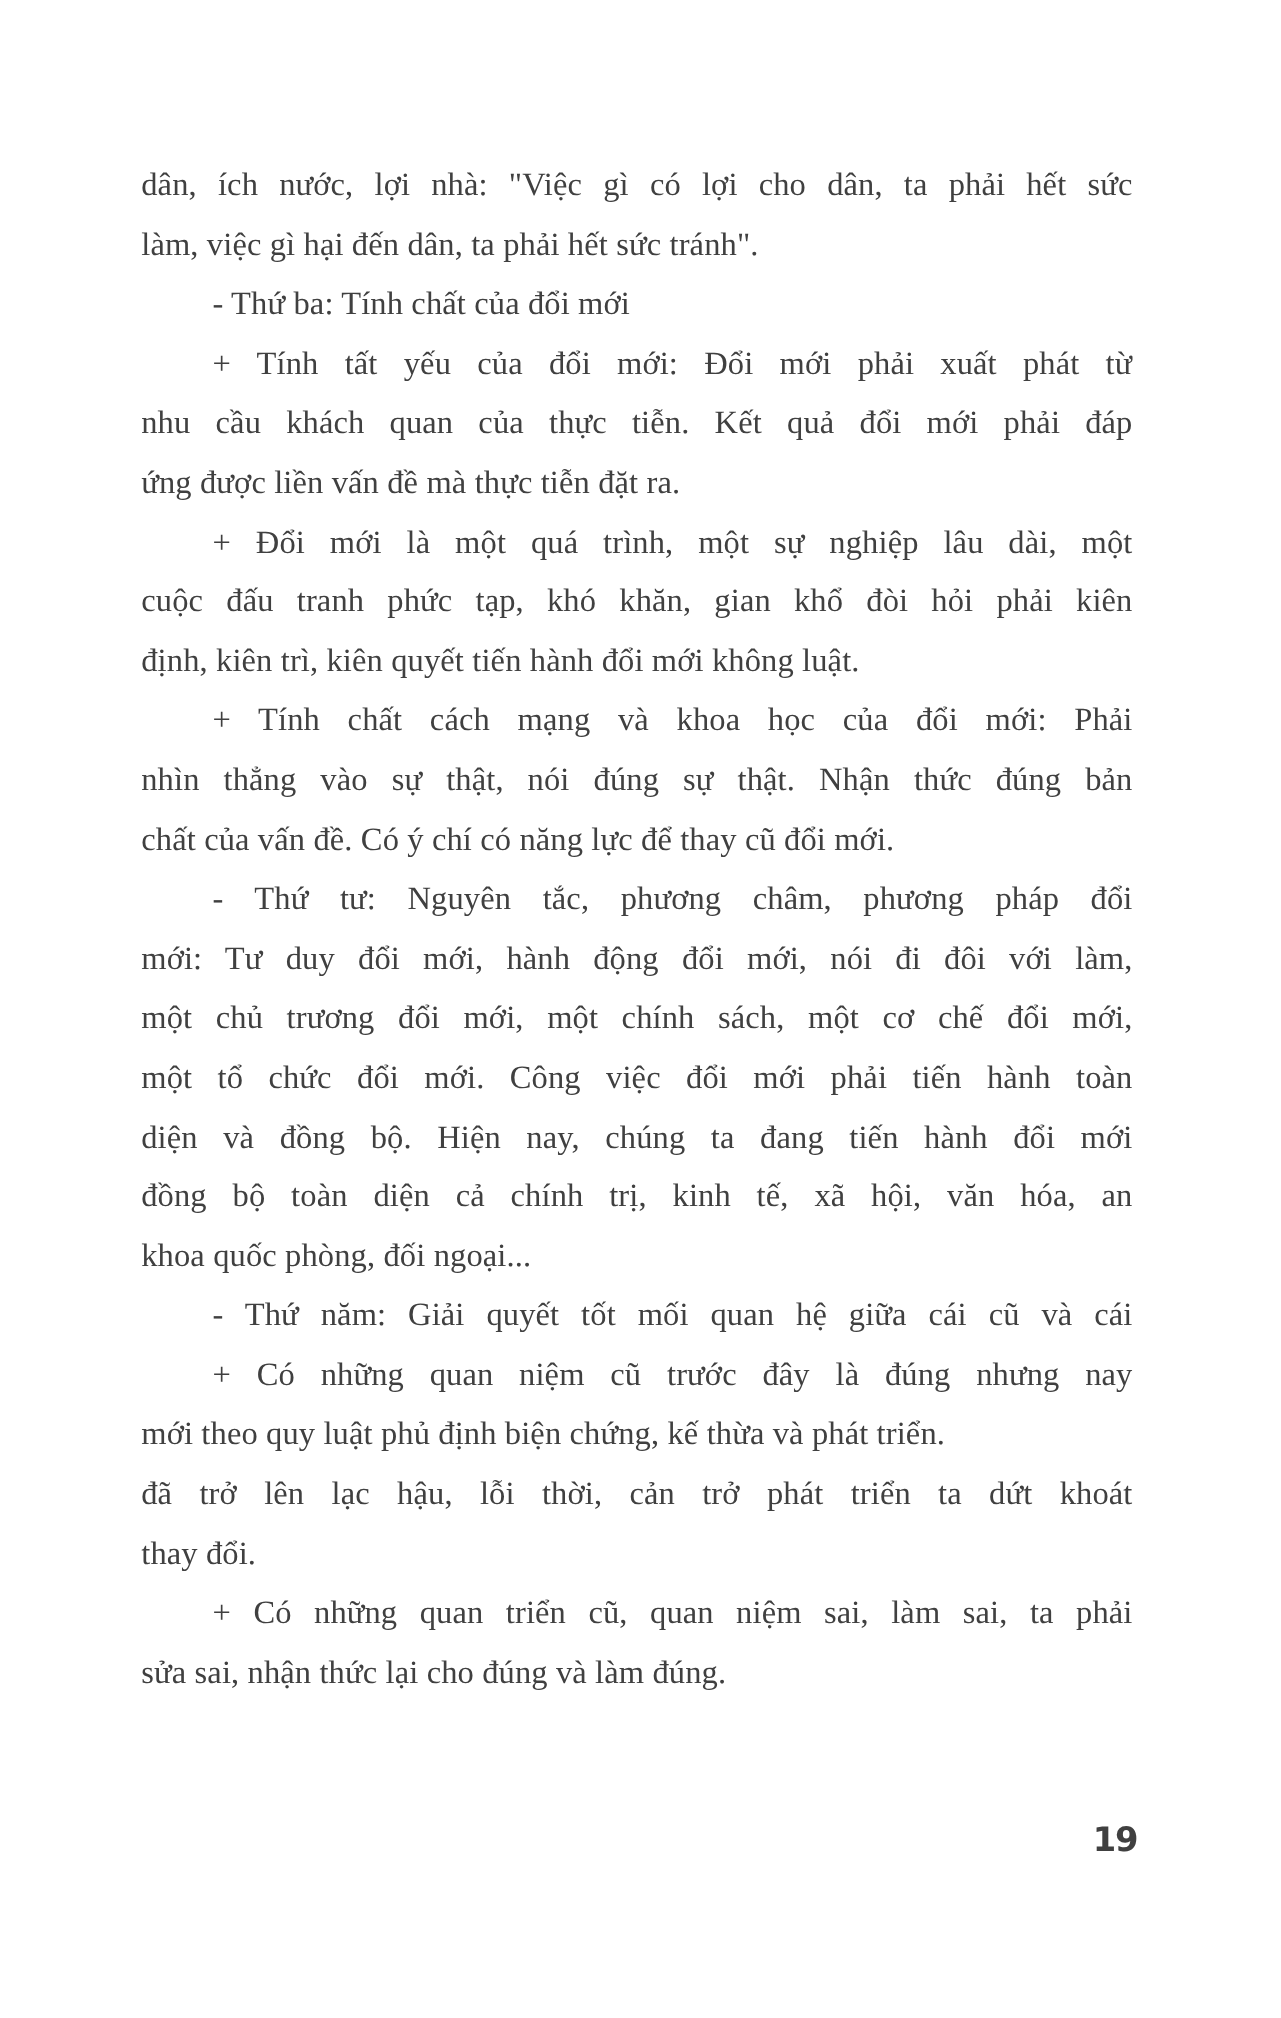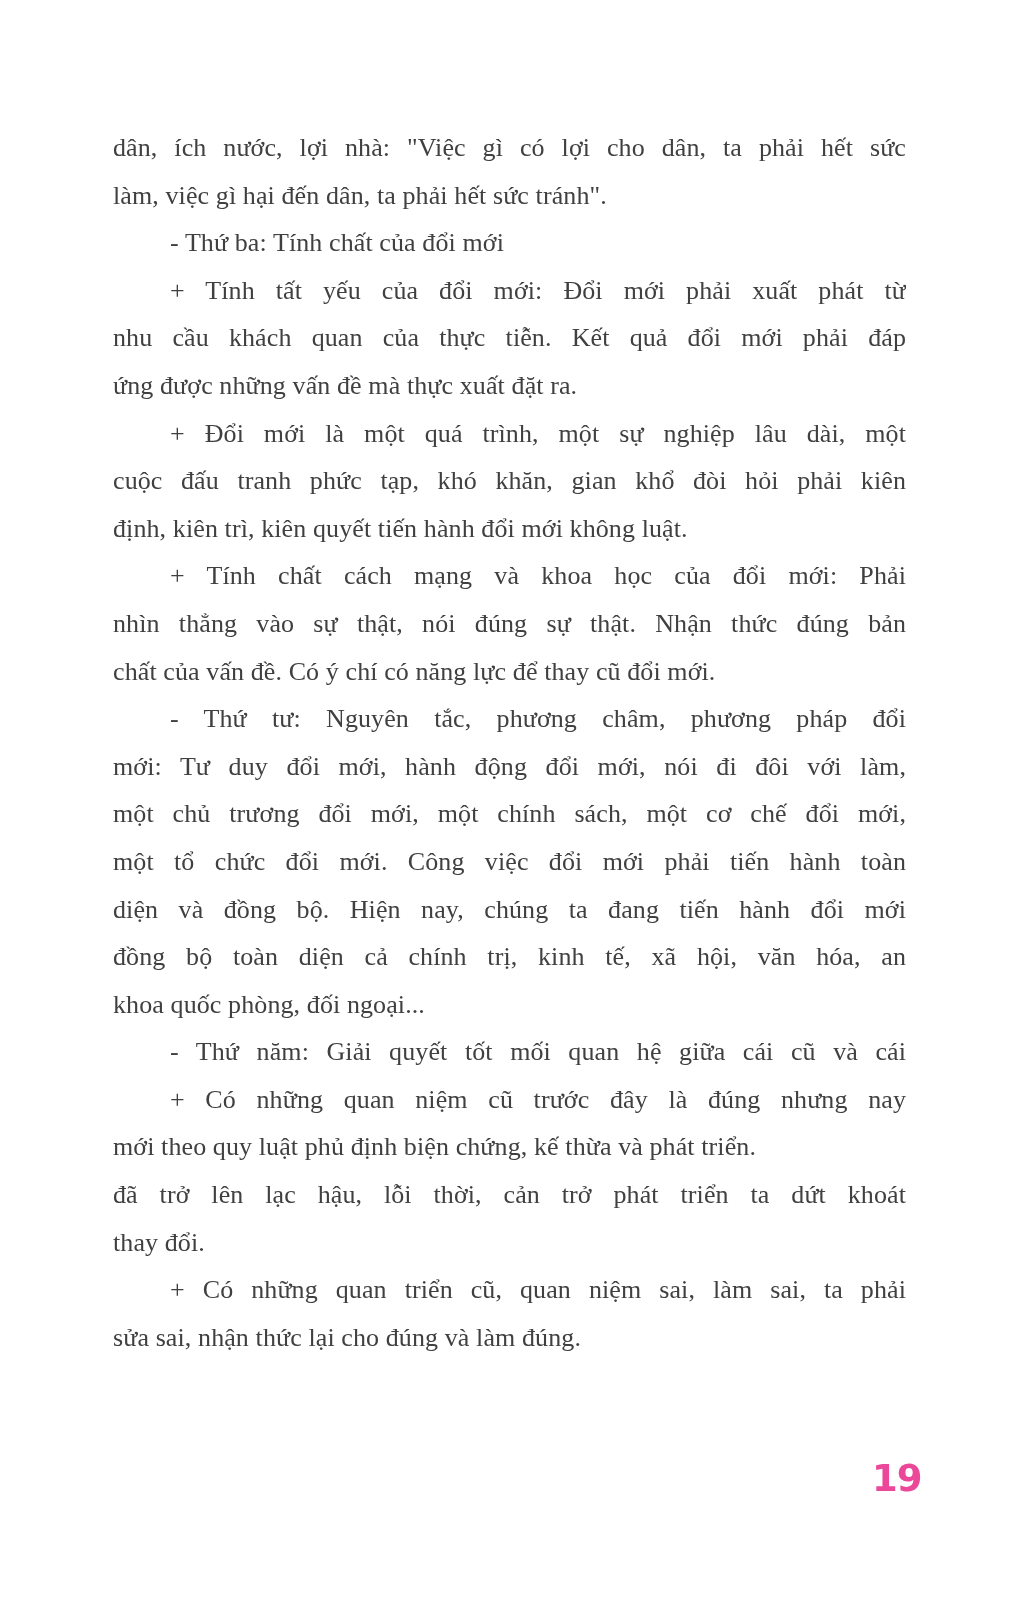--- a/index.html
+++ b/index.html
@@ -41,37 +41,37 @@
     
     width: 736px;
   }
   #page-number {
     position: absolute;
     top: 1457px;
     left: 872px;
     width: 40px;
     font-family: "DejaVu Sans", sans-serif;
     font-weight: bold;
-    font-size: 37px;
+    font-size: 27px;
     letter-spacing: -1px;
-    color: #ec4899;
+    color: #404040;
     text-align: center;
   }
 </style>
 </head>
 <body>
 
 <div id="page">
   <div id="text-block">
       <div class="line just">dân, ích nước, lợi nhà: "Việc gì có lợi cho dân, ta phải hết sức</div>
       <div class="line">làm, việc gì hại đến dân, ta phải hết sức tránh".</div>
       <div class="line indent">- Thứ ba: Tính chất của đổi mới</div>
       <div class="line indent just">+ Tính tất yếu của đổi mới: Đổi mới phải xuất phát từ</div>
       <div class="line just">nhu cầu khách quan của thực tiễn. Kết quả đổi mới phải đáp</div>
-      <div class="line">ứng được những vấn đề mà thực xuất đặt ra.</div>
+      <div class="line">ứng được liền vấn đề mà thực tiễn đặt ra.</div>
       <div class="line indent just">+ Đổi mới là một quá trình, một sự nghiệp lâu dài, một</div>
       <div class="line just">cuộc đấu tranh phức tạp, khó khăn, gian khổ đòi hỏi phải kiên</div>
       <div class="line">định, kiên trì, kiên quyết tiến hành đổi mới không luật.</div>
       <div class="line indent just">+ Tính chất cách mạng và khoa học của đổi mới: Phải</div>
       <div class="line just">nhìn thẳng vào sự thật, nói đúng sự thật. Nhận thức đúng bản</div>
       <div class="line">chất của vấn đề. Có ý chí có năng lực để thay cũ đổi mới.</div>
       <div class="line indent just">- Thứ tư: Nguyên tắc, phương châm, phương pháp đổi</div>
       <div class="line just">mới: Tư duy đổi mới, hành động đổi mới, nói đi đôi với làm,</div>
       <div class="line just">một chủ trương đổi mới, một chính sách, một cơ chế đổi mới,</div>
       <div class="line just">một tổ chức đổi mới. Công việc đổi mới phải tiến hành toàn</div>

